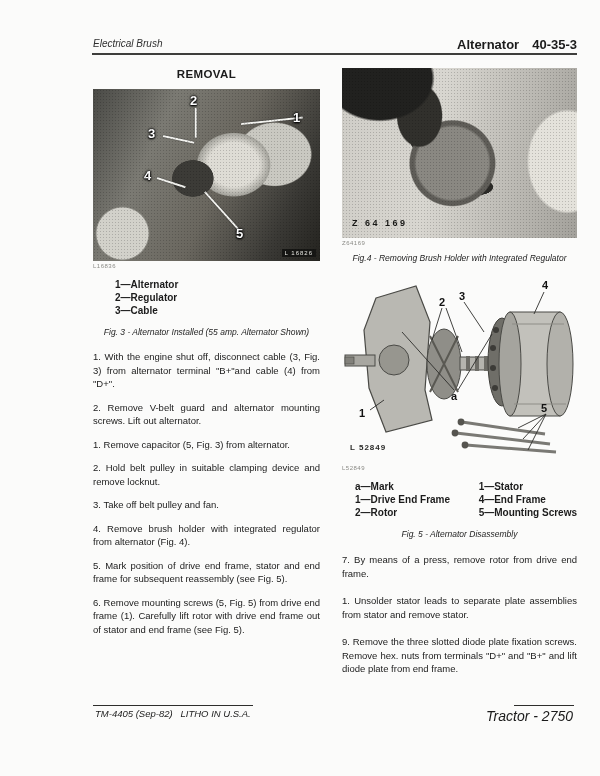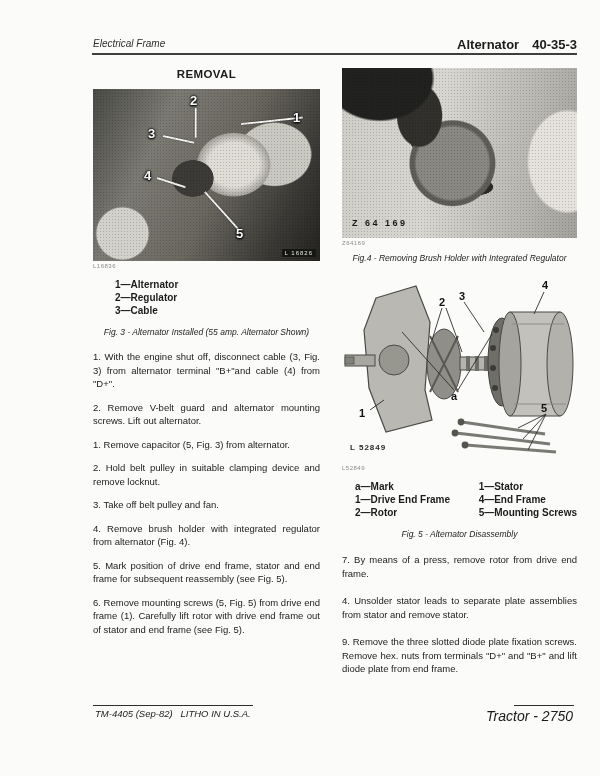--- a/index.html
+++ b/index.html
@@ -67,21 +67,21 @@
   .foot-rule-r{position:absolute;left:514px;top:705px;width:60px;border-top:1.3px solid #2e2e2c;}
   .foot-r{position:absolute;right:27px;top:708px;font-style:italic;font-size:14px;}
 
   svg text{font-family:"Liberation Sans",sans-serif;}
 </style>
 </head>
 <body>
 
 <div class="page">
 
-  <div class="hdr-left">Electrical Frame</div>
+  <div class="hdr-left">Electrical Brush</div>
   <div class="hdr-right">
     <span>Alternator</span>
     <span>40-35-3</span>
   </div>
   <div class="hdr-rule"></div>
 
   <div class="col-left">
     <div class="section-heading">REMOVAL</div>
 
     <div class="photo fig3-photo halftone">
@@ -201,21 +201,21 @@
       </div>
       <div class="lc2">
         <div>1—Stator</div>
         <div>4—End Frame</div>
         <div>5—Mounting Screws</div>
       </div>
     </div>
     <div class="caption">Fig. 5 - Alternator Disassembly</div>
 
     <div class="para" style="margin-top:14px;">7. By means of a press, remove rotor from drive end frame.</div>
-    <div class="para" style="margin-top:14px;">4. Unsolder stator leads to separate plate assemblies from stator and remove stator.</div>
+    <div class="para" style="margin-top:14px;">1. Unsolder stator leads to separate plate assemblies from stator and remove stator.</div>
     <div class="para" style="margin-top:14px;">9. Remove the three slotted diode plate fixation screws. Remove hex. nuts from terminals "D+" and "B+" and lift diode plate from end frame.</div>
   </div>
 
   <div class="foot-rule-l"></div>
   <div class="foot-l">TM-4405 (Sep-82)   LITHO IN U.S.A.</div>
   <div class="foot-rule-r"></div>
   <div class="foot-r">Tractor - 2750</div>
 
 </div>
 

